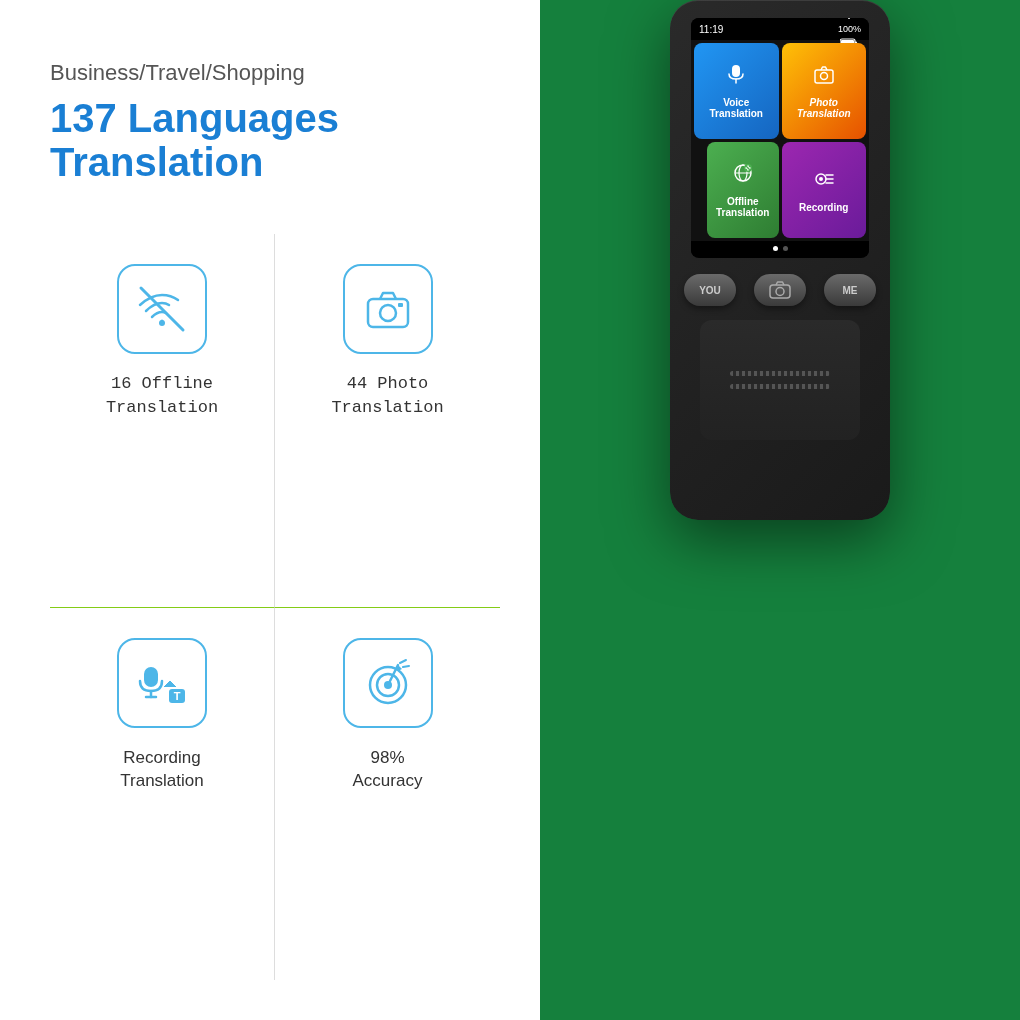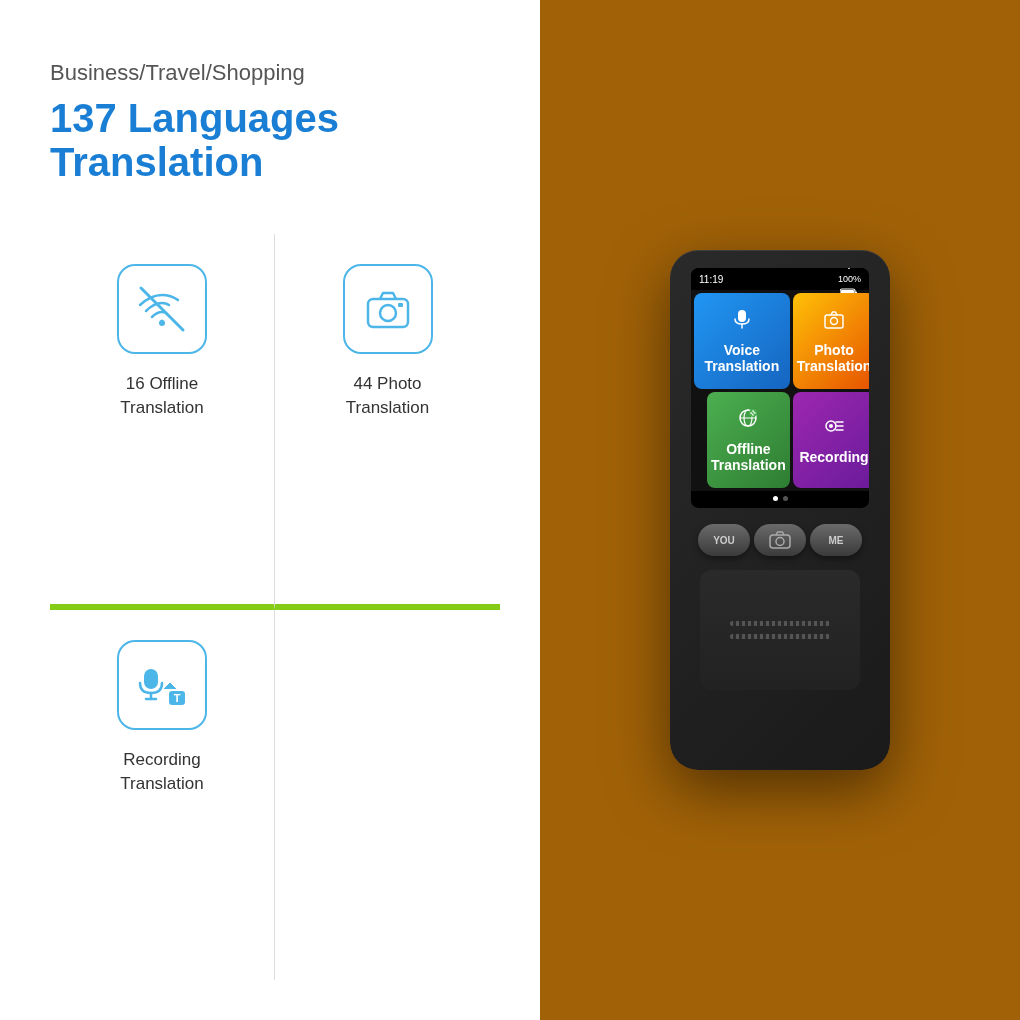--- a/index.html
+++ b/index.html
@@ -46,21 +46,22 @@
     .feature-cell {
       padding: 30px 20px 25px 20px;
       display: flex;
       flex-direction: column;
       align-items: center;
       text-align: center;
     }
 
     .feature-cell:nth-child(1),
     .feature-cell:nth-child(2) {
-      border-bottom: 6px solid #84cc16;
+      border-bottom: 1px solid #84cc16;
+      font-family: Liberation Mono, monospace;
     }
 
     .feature-cell:nth-child(odd) {
       border-right: 1px solid #ddd;
     }
 
     .icon-box {
       width: 90px;
       height: 90px;
       border: 2.5px solid #4db6e8;
@@ -74,23 +75,23 @@
     .feature-label {
       font-size: 17px;
       color: #333;
       line-height: 1.4;
     }
 
     .right-panel {
       width: 480px;
       height: 1020px;
       display: flex;
-      align-items: center;
-      justify-content: center;
-      background: #a16207;
+      align-items: flex-start;
+      justify-content: center;
+      background: #15803d;
     }
 
     
     .device {
       width: 220px;
       height: 520px;
       background: linear-gradient(135deg, #2a2a2a 0%, #1a1a1a 100%);
       border-radius: 28px;
       position: relative;
       box-shadow: 0 20px 60px rgba(0,0,0,0.5), inset 0 1px 0 rgba(255,255,255,0.1);
@@ -129,29 +130,29 @@
     }
 
     .app-tile {
       height: 96px;
       border-radius: 8px;
       display: flex;
       flex-direction: column;
       align-items: center;
       justify-content: center;
       color: white;
-      font-size: 14px;
+      font-size: 10px;
       text-align: center;
       font-weight: 600;
       padding: 4px;
       gap: 12px;
     }
 
     .app-tile.blue { background: linear-gradient(135deg, #2196f3, #1565c0); }
-    .app-tile.gold { background: linear-gradient(135deg, #ffc107, #e65100); }
+    .app-tile.gold { background: linear-gradient(135deg, #ffc107, #e65100); font-style: italic; }
     .app-tile.green { background: linear-gradient(135deg, #4caf50, #2e7d32); margin-left: 13px; }
     .app-tile.purple { background: linear-gradient(135deg, #9c27b0, #6a1b9a); }
 
     .screen-dots {
       display: flex;
       justify-content: center;
       gap: 5px;
       padding: 5px;
       background: #000;
     }
@@ -159,21 +160,21 @@
     .dot {
       width: 5px;
       height: 5px;
       border-radius: 50%;
       background: #555;
     }
     .dot.active { background: #fff; }
 
     .device-buttons {
       display: flex;
-      gap: 4px;
+      gap: 18px;
       margin-top: 16px;
       align-items: center;
     }
 
     .btn-you, .btn-me {
       width: 52px;
       height: 32px;
       background: linear-gradient(180deg, #6a6a6a, #3a3a3a);
       border-radius: 16px;
       display: flex;
@@ -272,20 +273,36 @@
 
           <path d="M30 32 L36 26 L42 32" fill="#4db6e8" stroke="#4db6e8" stroke-width="1"></path>
 
           <rect x="35" y="34" width="16" height="14" rx="3" fill="#4db6e8"></rect>
           <text x="43" y="45" text-anchor="middle" fill="white" font-size="11" font-weight="bold">T</text>
         </svg>
       </div>
       <div class="feature-label">Recording<br>Translation</div>
     </div>
 
+    <div class="feature-cell">
+      <div class="icon-box">
+        <svg width="52" height="52" viewBox="0 0 52 52">
+          <circle cx="26" cy="28" r="18" fill="none" stroke="#4db6e8" stroke-width="2.5"></circle>
+          <circle cx="26" cy="28" r="11" fill="none" stroke="#4db6e8" stroke-width="2.5"></circle>
+          <circle cx="26" cy="28" r="4" fill="#4db6e8"></circle>
+
+          <line x1="36" y1="8" x2="28" y2="24" stroke="#4db6e8" stroke-width="2.5" stroke-linecap="round"></line>
+          <path d="M36 8 L40 12 L36 14 L34 10 Z" fill="#4db6e8"></path>
+
+          <line x1="38" y1="6" x2="44" y2="3" stroke="#4db6e8" stroke-width="2" stroke-linecap="round"></line>
+          <line x1="41" y1="10" x2="47" y2="9" stroke="#4db6e8" stroke-width="2" stroke-linecap="round"></line>
+        </svg>
+      </div>
+      <div class="feature-label">98%<br>Accuracy</div>
+    </div>
 
   </div>
 </div>
 
 <div class="right-panel">
   <div class="device">
 
     <div class="device-screen">
 
       <div class="screen-status-bar">

